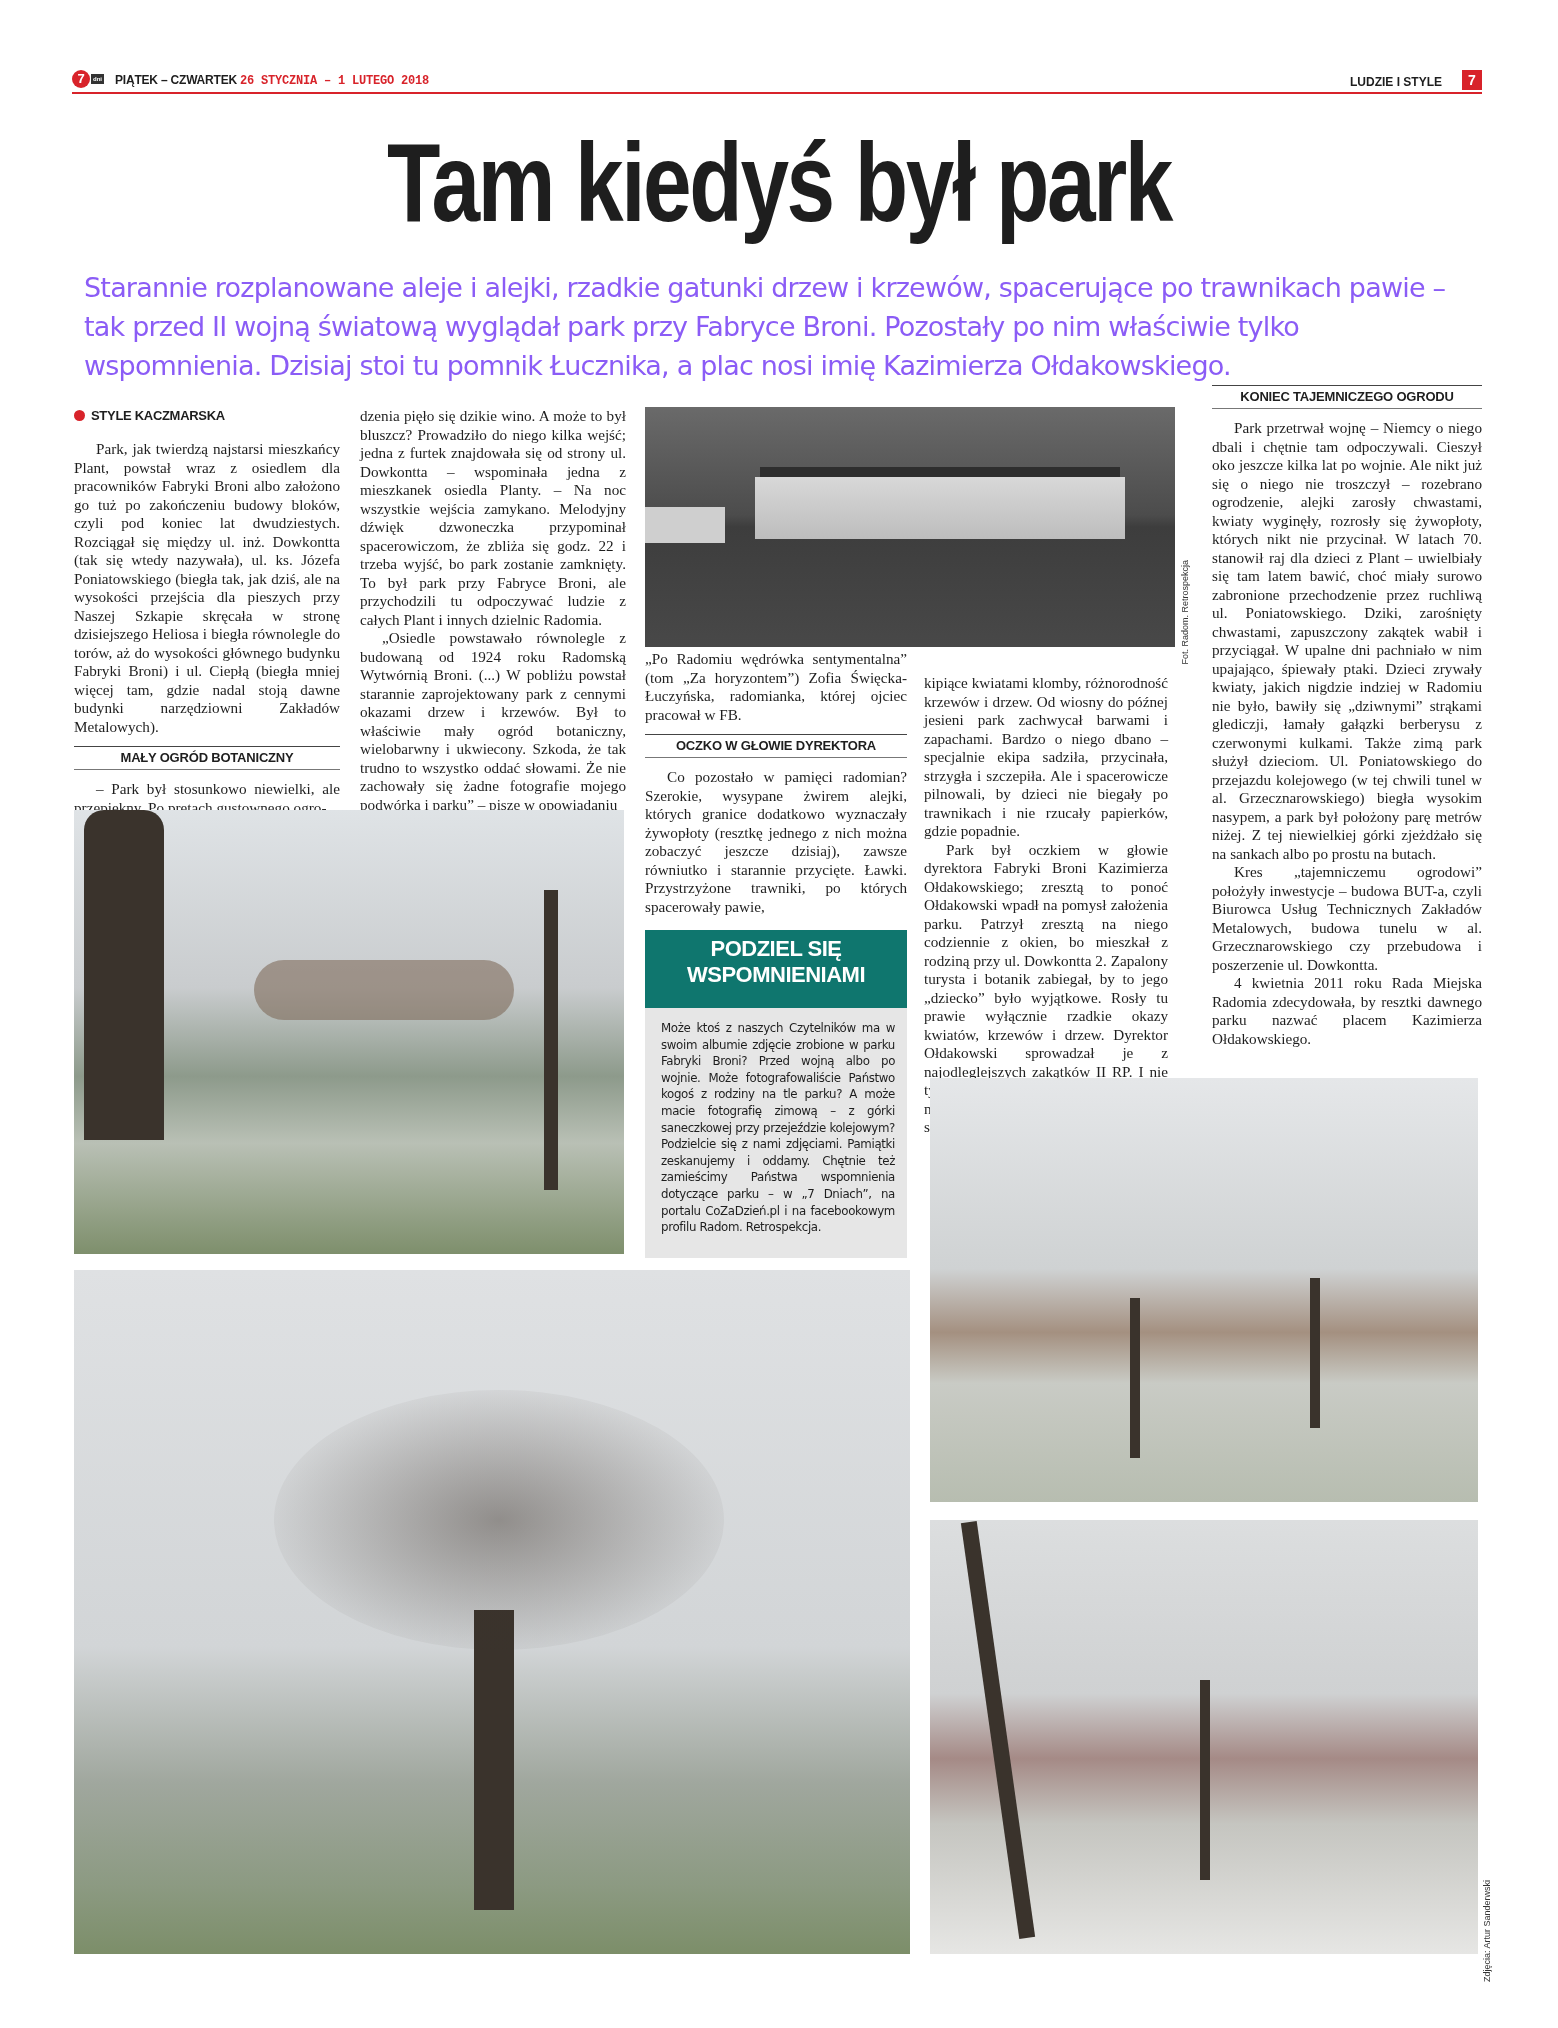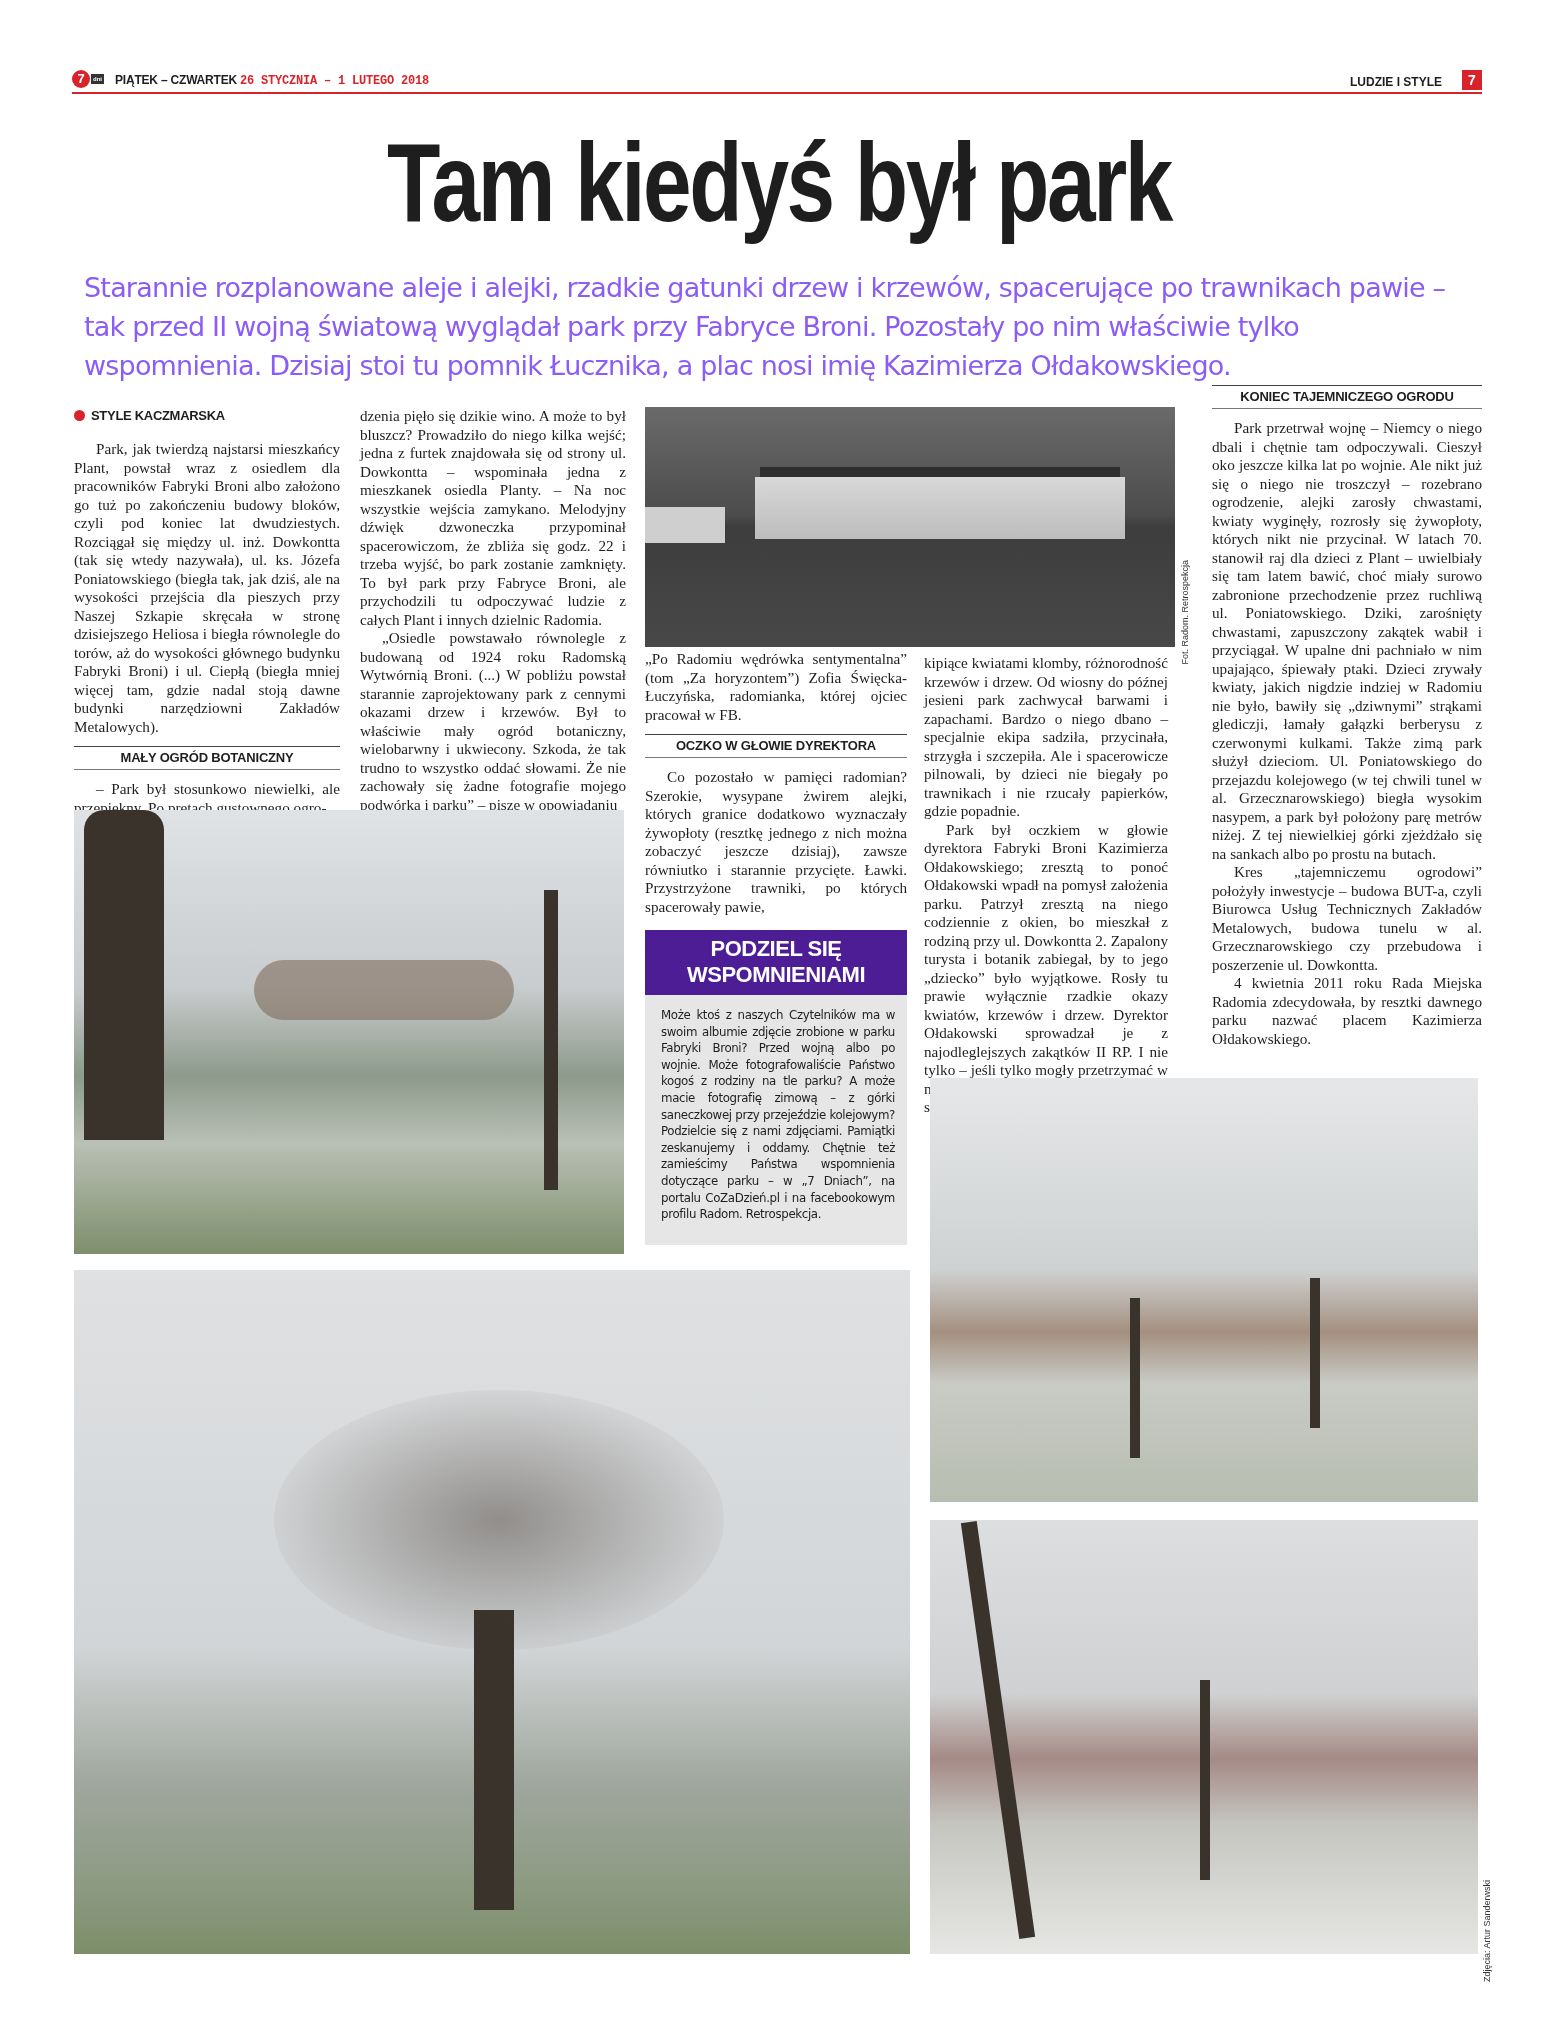--- a/index.html
+++ b/index.html
@@ -38,21 +38,21 @@
   .credit-vert { writing-mode:vertical-rl; transform:rotate(180deg); font:9px/10px "Liberation Sans", sans-serif; color:#333; }
 
   .ph-park1 { left:74px; top:810px; width:550px; height:444px; background:linear-gradient(#dfe3e6 0%, #c9ccce 40%, #8d9a8b 60%, #b9c0b5 75%, #7e8f6c 100%); }
   .ph-big { left:74px; top:1270px; width:836px; height:684px; background:linear-gradient(#dfe1e3 0%, #d2d5d7 55%, #a0a79e 75%, #8c9a82 90%, #7c8e69 100%); }
   .ph-r1 { left:930px; top:1078px; width:548px; height:424px; background:linear-gradient(#e5e7e9 0%, #cfd2d3 45%, #a49080 60%, #c9cbc5 72%, #b7bdb0 100%); }
   .ph-r2 { left:930px; top:1520px; width:548px; height:434px; background:linear-gradient(#dcdedf 0%, #cfd1d2 40%, #a58a86 55%, #c5c5c0 70%, #e6e6e4 100%); }
   .tree { position:absolute; background:#3a332c; }
 
   
   .box { left:645px; top:930px; width:262px; height:324px; }
-  .box-head { background:#4c1d95; color:#fff; text-align:center; font:bold 22px/26px "Liberation Sans", sans-serif; padding:6px 4px 7px; letter-spacing:-0.5px; }
+  .box-head { background:#0f766e; color:#fff; text-align:center; font:bold 22px/26px "Liberation Sans", sans-serif; padding:6px 4px 20px; letter-spacing:-0.5px; }
   .box-body { background:#e6e6e6; font:11.8px/16.6px "DejaVu Sans", sans-serif; letter-spacing:-0.35px; padding:12px 12px 12px 16px; text-align:justify; height:250px; box-sizing:border-box; }
 </style>
 </head>
 <body>
 
 <div class="abs topbar"></div>
 <div class="abs logo">
   <div class="seven">7</div>
   <div class="dni">dni</div>
 </div>
@@ -83,21 +83,21 @@
     <div class="bld"></div>
 </div>
 <div class="abs credit-vert" style="left:1180px; top:560px;">Fot. Radom. Retrospekcja</div>
 
 <div class="abs col" style="left:645px; top:650px; width:262px;">
   <p style="text-indent:0">„Po Radomiu wędrówka sentymentalna” (tom „Za horyzontem”) Zofia Święcka-Łuczyńska, radomianka, której ojciec pracował w FB.</p>
   <div class="subhead">OCZKO W GŁOWIE DYREKTORA</div>
   <p>Co pozostało w pamięci radomian? Szerokie, wysypane żwirem alejki, których granice dodatkowo wyznaczały żywopłoty (resztkę jednego z nich można zobaczyć jeszcze dzisiaj), zawsze równiutko i starannie przycięte. Ławki. Przystrzyżone trawniki, po których spacerowały pawie,</p>
 </div>
 
-<div class="abs col" style="left:924px; top:654px; width:244px;">
+<div class="abs col" style="left:924px; top:674px; width:244px;">
   <p style="text-indent:0">kipiące kwiatami klomby, różnorodność krzewów i drzew. Od wiosny do późnej jesieni park zachwycał barwami i zapachami. Bardzo o niego dbano – specjalnie ekipa sadziła, przycinała, strzygła i szczepiła. Ale i spacerowicze pilnowali, by dzieci nie biegały po trawnikach i nie rzucały papierków, gdzie popadnie.</p>
   <p>Park był oczkiem w głowie dyrektora Fabryki Broni Kazimierza Ołdakowskiego; zresztą to ponoć Ołdakowski wpadł na pomysł założenia parku. Patrzył zresztą na niego codziennie z okien, bo mieszkał z rodziną przy ul. Dowkontta 2. Zapalony turysta i botanik zabiegał, by to jego „dziecko” było wyjątkowe. Rosły tu prawie wyłącznie rzadkie okazy kwiatów, krzewów i drzew. Dyrektor Ołdakowski sprowadzał je z najodleglejszych zakątków II RP. I nie tylko – jeśli tylko mogły przetrzymać w naszym surowym klimacie, kazał sadzić i rośliny egzotyczne.</p>
 </div>
 
 <div class="abs col" style="left:1212px; top:377px; width:270px;">
   <div class="subhead" style="margin-top:8px">KONIEC TAJEMNICZEGO OGRODU</div>
   <p>Park przetrwał wojnę – Niemcy o niego dbali i chętnie tam odpoczywali. Cieszył oko jeszcze kilka lat po wojnie. Ale nikt już się o niego nie troszczył – rozebrano ogrodzenie, alejki zarosły chwastami, kwiaty wyginęły, rozrosły się żywopłoty, których nikt nie przycinał. W latach 70. stanowił raj dla dzieci z Plant – uwielbiały się tam latem bawić, choć miały surowo zabronione przechodzenie przez ruchliwą ul. Poniatowskiego. Dziki, zarośnięty chwastami, zapuszczony zakątek wabił i przyciągał. W upalne dni pachniało w nim upajająco, śpiewały ptaki. Dzieci zrywały kwiaty, jakich nigdzie indziej w Radomiu nie było, bawiły się „dziwnymi” strąkami glediczji, łamały gałązki berberysu z czerwonymi kulkami. Także zimą park służył dzieciom. Ul. Poniatowskiego do przejazdu kolejowego (w tej chwili tunel w al. Grzecznarowskiego) biegła wysokim nasypem, a park był położony parę metrów niżej. Z tej niewielkiej górki zjeżdżało się na sankach albo po prostu na butach.</p>
   <p>Kres „tajemniczemu ogrodowi” położyły inwestycje – budowa BUT-a, czyli Biurowca Usług Technicznych Zakładów Metalowych, budowa tunelu w al. Grzecznarowskiego czy przebudowa i poszerzenie ul. Dowkontta.</p>
   <p>4 kwietnia 2011 roku Rada Miejska Radomia zdecydowała, by resztki dawnego parku nazwać placem Kazimierza Ołdakowskiego.</p>
 </div>

